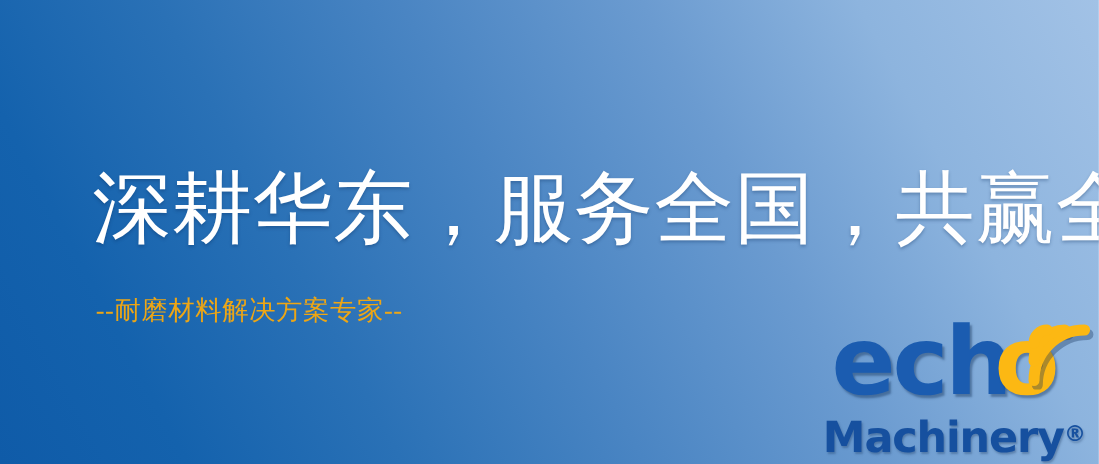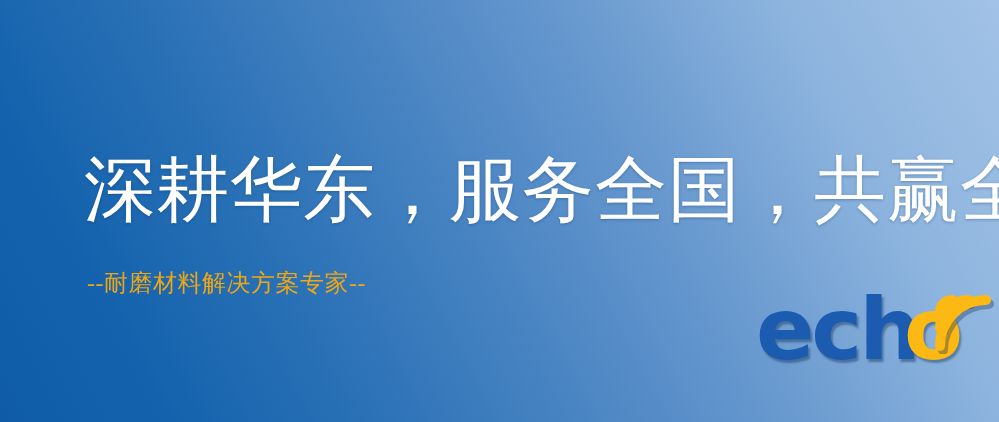--- a/index.html
+++ b/index.html
@@ -141,16 +141,19 @@
           <path d="M10 40 A 28 28 0 0 1 38 12" stroke="rgba(20,50,90,0.35)" stroke-width="10" transform="translate(3,4)"></path>
           <path d="M10 24 A 12 12 0 0 1 22 12" stroke="rgba(20,50,90,0.35)" stroke-width="10" transform="translate(3,4)"></path>
           <path d="M10 58 A 46 46 0 0 1 56 12" stroke="#fcb813" stroke-width="10"></path>
           <path d="M10 40 A 28 28 0 0 1 38 12" stroke="#fcb813" stroke-width="10"></path>
           <path d="M10 24 A 12 12 0 0 1 22 12" stroke="#fcb813" stroke-width="10"></path>
         </g>
       </svg>
 
     </div>
 
+    <div id="logo-tagline">
+      <span>Machinery</span><span class="reg">®</span>
+    </div>
 
   </div>
 
 </div>
 
 </body></html>

